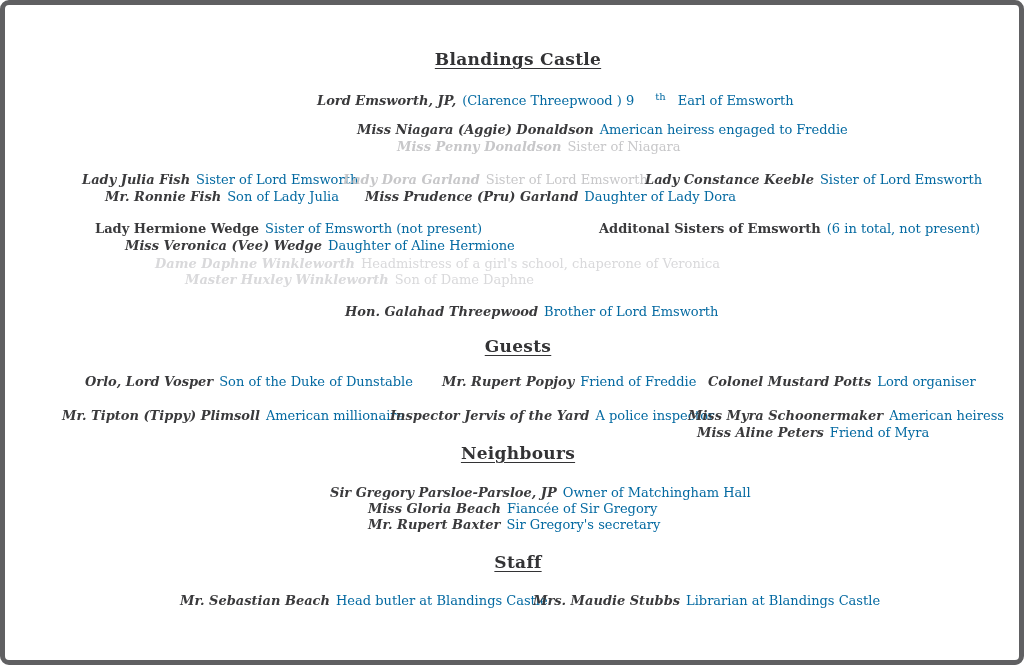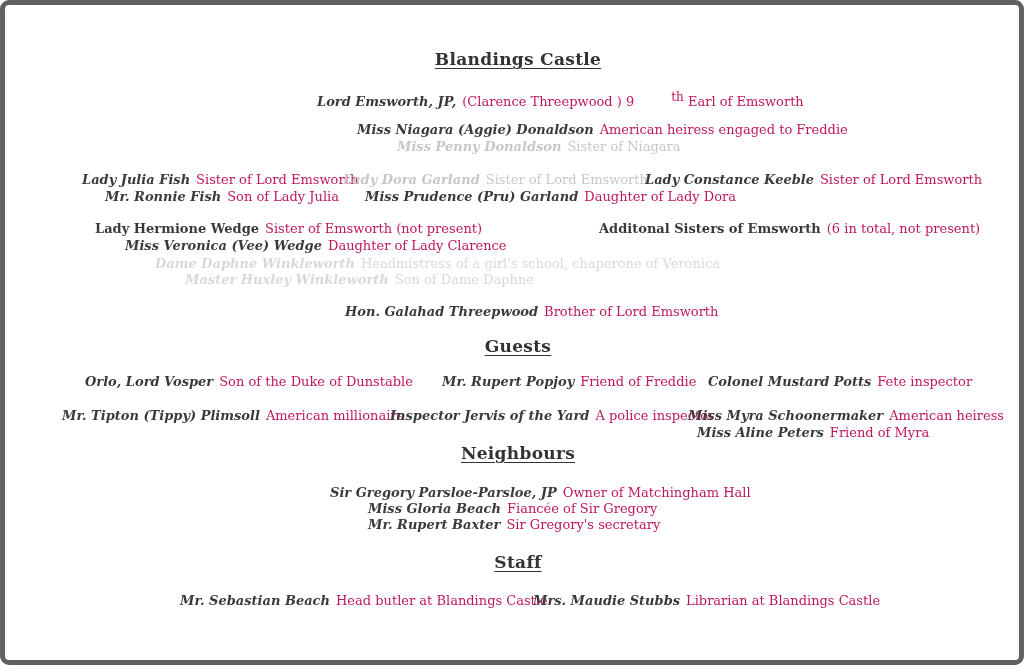--- a/index.html
+++ b/index.html
@@ -4,23 +4,23 @@
 <style>
   html,body{margin:0;padding:0;background:#ffffff;}
   .canvas{position:relative;width:1024px;height:665px;background:#ffffff;overflow:hidden;
           font-family:"DejaVu Serif", serif;}
   .frame{position:absolute;top:0;left:0;right:0;bottom:0;border:5px solid #606062;border-radius:9px;background:#ffffff;}
   .heading{position:absolute;left:0;width:100%;text-align:center;font-weight:bold;font-size:17px;color:#333335;letter-spacing:.3px;margin-left:6px;}
   .heading .hd{text-decoration:underline;text-underline-offset:3px;}
   .line{position:absolute;white-space:nowrap;font-size:13px;line-height:16px;}
   .nm{font-weight:bold;font-style:italic;color:#3a3a3c;}
   .up .nm{font-style:normal;}
-  .ds{color:#be185d;margin-left:6px;}
-  .nopad{margin-left:0;}
-  sup.ds{font-size:12px;margin-left:17px;padding-left:20px;}
+  .ds{color:#0369a1;margin-left:6px;}
+  .nopad{margin-left:8px;}
+  sup.ds{font-size:10px;margin-left:1px;padding-left:20px;}
   .muted .nm,.muted .ds{color:#c7c7c9;}
   .faint .nm,.faint .ds{color:#d9d9db;}
 </style>
 </head>
 <body>
 
 <div class="canvas">
   <div class="frame"></div>
 
   <div class="heading" style="top:49px">
@@ -53,21 +53,21 @@
     <span class="nm">Miss Prudence (Pru) Garland</span><span class="ds">Daughter of Lady Dora</span>
   </div>
 
   <div class="line up" style="left:95px;top:221px">
     <span class="nm">Lady Hermione Wedge</span><span class="ds">Sister of Emsworth (not present)</span>
   </div>
   <div class="line up" style="left:599px;top:221px">
     <span class="nm">Additonal Sisters of Emsworth</span><span class="ds">(6 in total, not present)</span>
   </div>
   <div class="line" style="left:125px;top:238px">
-    <span class="nm">Miss Veronica (Vee) Wedge</span><span class="ds">Daughter of Lady Clarence</span>
+    <span class="nm">Miss Veronica (Vee) Wedge</span><span class="ds">Daughter of Aline Hermione</span>
   </div>
   <div class="line faint" style="left:155px;top:256px">
     <span class="nm">Dame Daphne Winkleworth</span><span class="ds">Headmistress of a girl's school, chaperone of Veronica</span>
   </div>
   <div class="line faint" style="left:185px;top:272px">
     <span class="nm">Master Huxley Winkleworth</span><span class="ds">Son of Dame Daphne</span>
   </div>
 
   <div class="line" style="left:345px;top:304px">
     <span class="nm">Hon. Galahad Threepwood</span><span class="ds">Brother of Lord Emsworth</span>
@@ -76,21 +76,21 @@
   <div class="heading" style="top:336px">
     <span class="hd">Guests</span>
   </div>
   <div class="line" style="left:85px;top:374px">
     <span class="nm">Orlo, Lord Vosper</span><span class="ds">Son of the Duke of Dunstable</span>
   </div>
   <div class="line" style="left:442px;top:374px">
     <span class="nm">Mr. Rupert Popjoy</span><span class="ds">Friend of Freddie</span>
   </div>
   <div class="line" style="left:708px;top:374px">
-    <span class="nm">Colonel Mustard Potts</span><span class="ds">Fete inspector</span>
+    <span class="nm">Colonel Mustard Potts</span><span class="ds">Lord organiser</span>
   </div>
   <div class="line" style="left:62px;top:408px">
     <span class="nm">Mr. Tipton (Tippy) Plimsoll</span><span class="ds">American millionaire</span>
   </div>
   <div class="line" style="left:390px;top:408px">
     <span class="nm">Inspector Jervis of the Yard</span><span class="ds">A police inspector</span>
   </div>
   <div class="line" style="left:688px;top:408px">
     <span class="nm">Miss Myra Schoonermaker</span><span class="ds">American heiress</span>
   </div>

